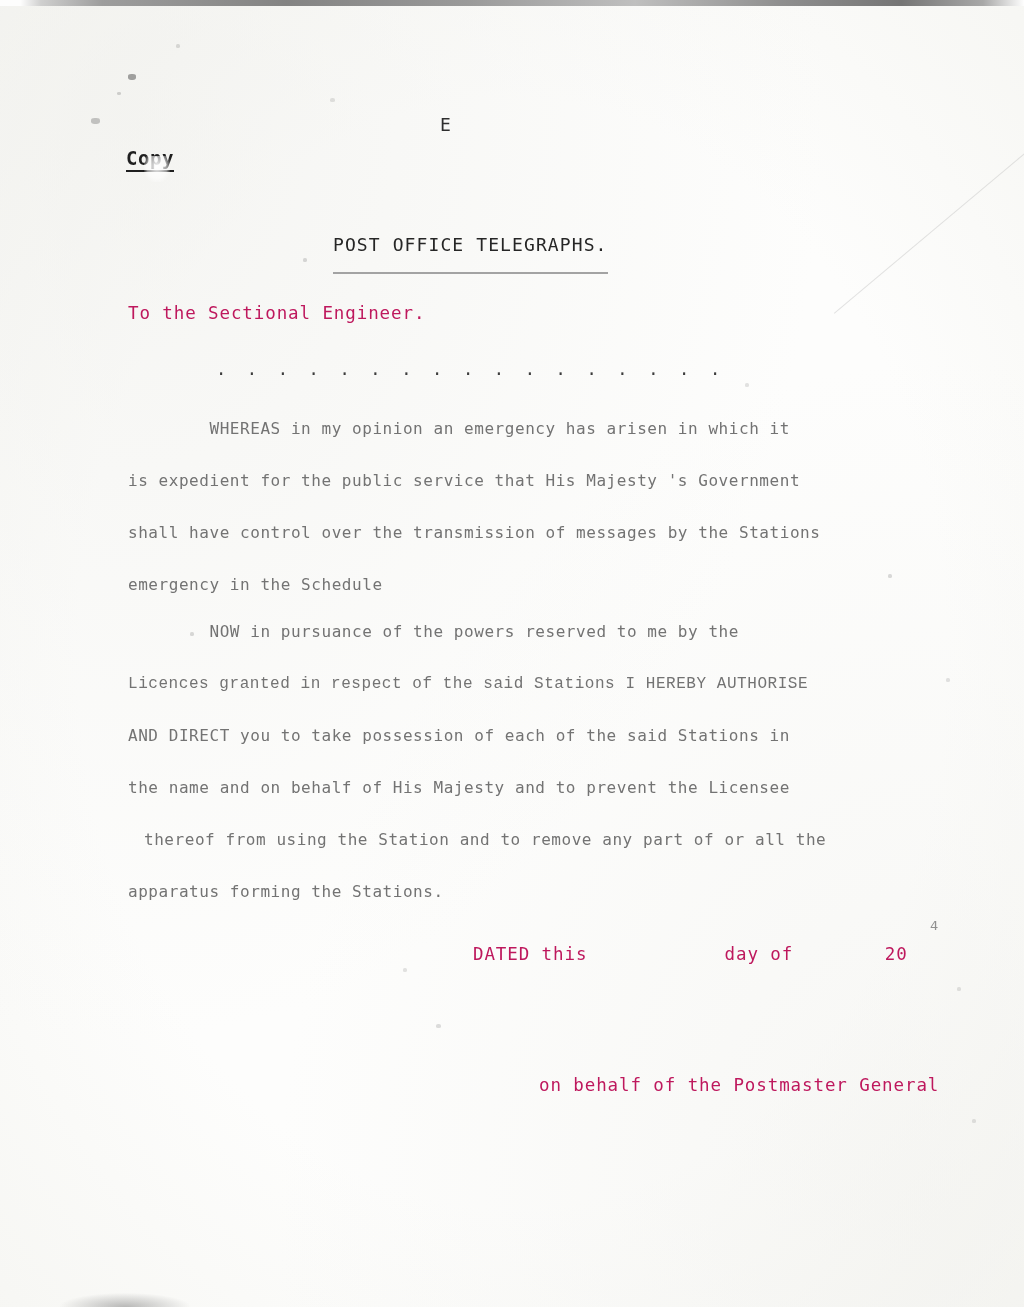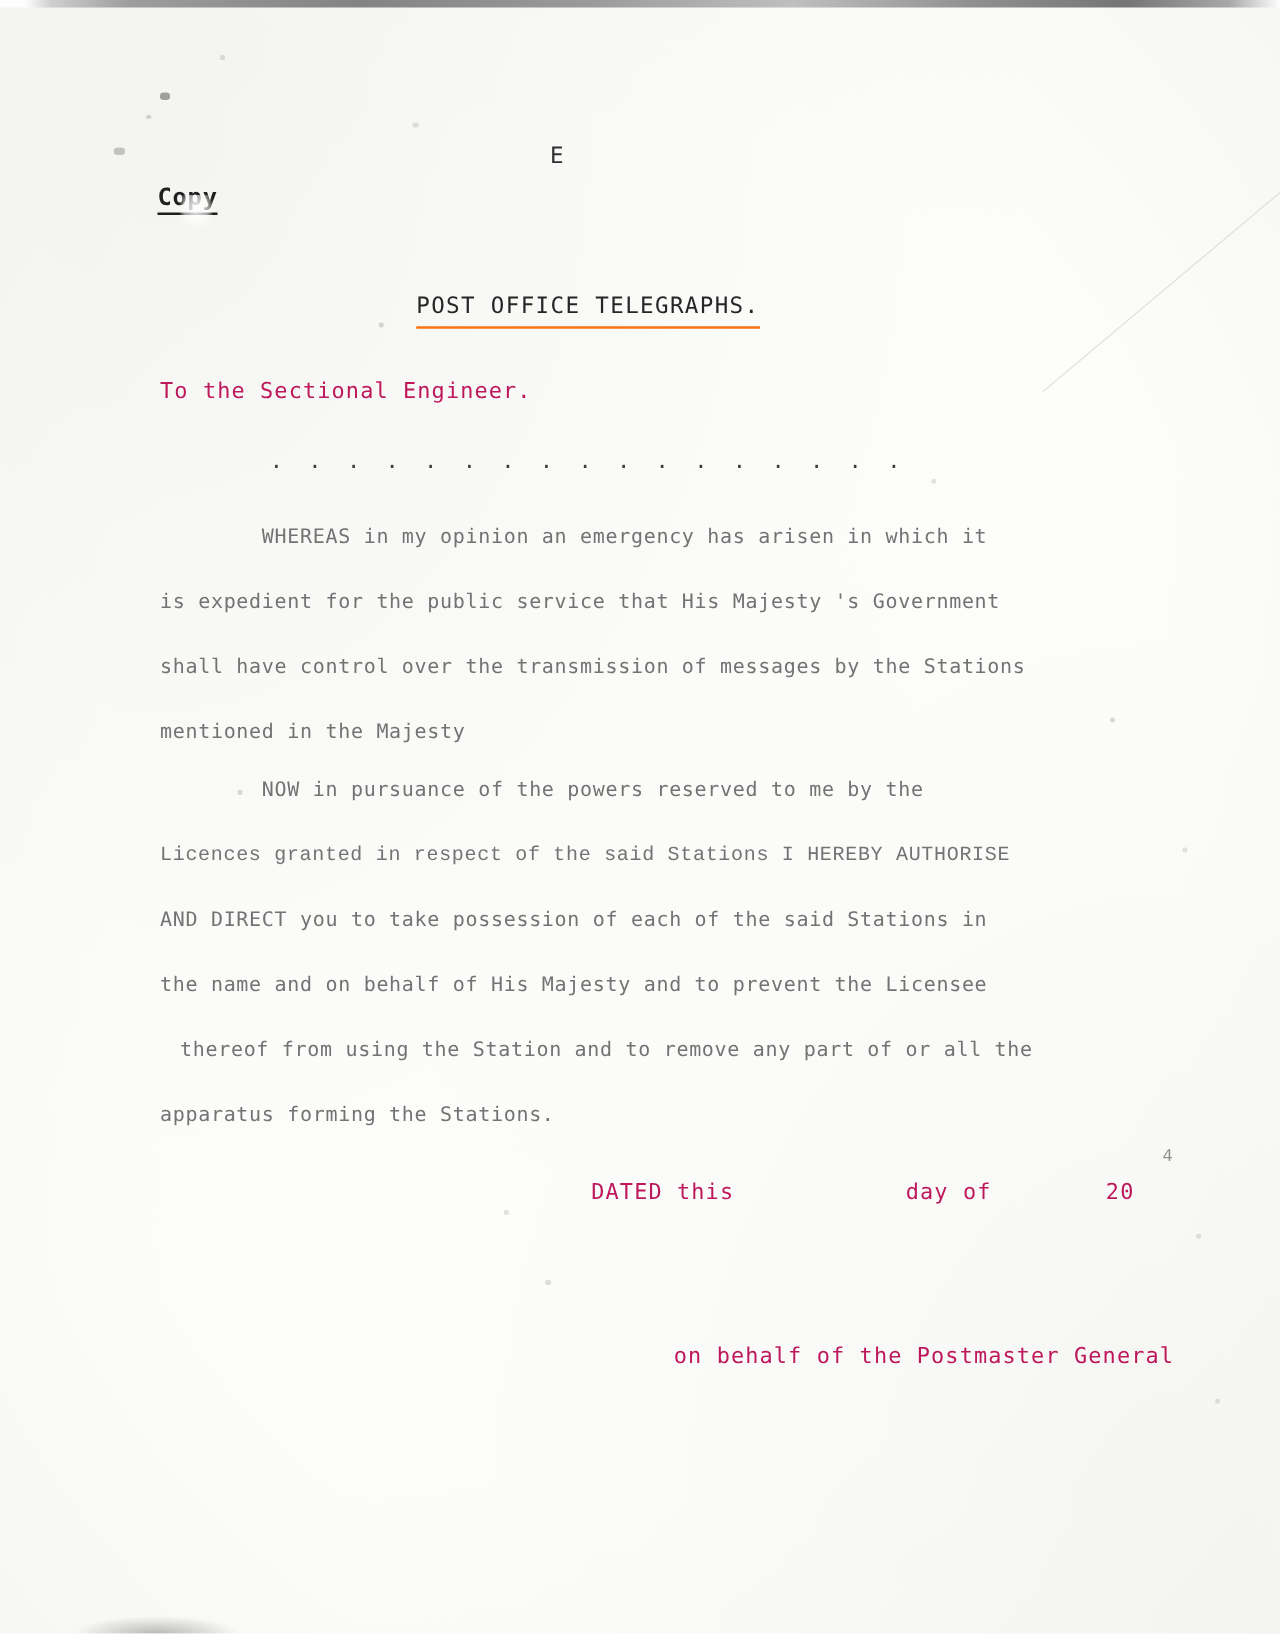--- a/index.html
+++ b/index.html
@@ -105,22 +105,22 @@
     width: 26px; height: 26px;
     background: radial-gradient(ellipse at 50% 40%, rgba(255,255,255,.95) 0%, rgba(255,255,255,.55) 55%, rgba(255,255,255,0) 78%);
     pointer-events: none;
   }
   .doc-title {
     position: absolute;
     left: 333px; top: 234px;
     font-size: 18px;
     letter-spacing: 1.1px;
     color: #262626;
-    border-bottom: 2px solid #f97316;
-    padding-bottom: 6px;
+    border-bottom: 2px solid #a3a3a3;
+    padding-bottom: 17px;
     font-family: "DejaVu Sans Mono", "Liberation Mono", monospace;
     text-align: right;
   }
   .addressee { left: 128px; top: 305px; }
   .dotrule {
     position: absolute;
     left: 216px; top: 359px;
     font-size: 17px;
     letter-spacing: 5.2px;
     color: #3c3c3c;
@@ -170,21 +170,21 @@
   <div class="doc-title">POST  OFFICE  TELEGRAPHS.</div>
 
   <div class="t addressee">To the Sectional Engineer.</div>
 
   <div class="dotrule">. . . . . . . . . . . . . . . . .</div>
 
   <div id="body-block">
       <div class="t bodyline" style="left: 128px; top: 421px;">        WHEREAS in my opinion an emergency has arisen in which it</div>
       <div class="t bodyline" style="left: 128px; top: 473px;">is expedient for the public service that His Majesty 's Government</div>
       <div class="t bodyline" style="left: 128px; top: 525px;">shall have control over the transmission of messages by the Stations</div>
-      <div class="t bodyline" style="left: 128px; top: 577px;">mentioned in the Majesty</div>
+      <div class="t bodyline" style="left: 128px; top: 577px;">emergency in the Schedule</div>
       <div class="t bodyline" style="left: 128px; top: 624px;">        NOW in pursuance of the powers reserved to me by the</div>
       <div class="t bodyline" style="left: 128px; top: 676px; font-family: Liberation Mono, monospace;">Licences granted in respect of the said Stations I HEREBY AUTHORISE</div>
       <div class="t bodyline" style="left: 128px; top: 728px; text-align: center;">AND DIRECT you to take possession of each of the said Stations in</div>
       <div class="t bodyline" style="left: 128px; top: 780px;">the name and on behalf of His Majesty and to prevent the Licensee</div>
       <div class="t bodyline" style="left: 128px; top: 832px; margin-left: 16px;">thereof from using the Station and to remove any part of or all the</div>
       <div class="t bodyline" style="left: 128px; top: 884px;">apparatus forming the Stations.</div>
     </div>
 
   <div class="t dated-line">DATED this            day of        20</div>
 

